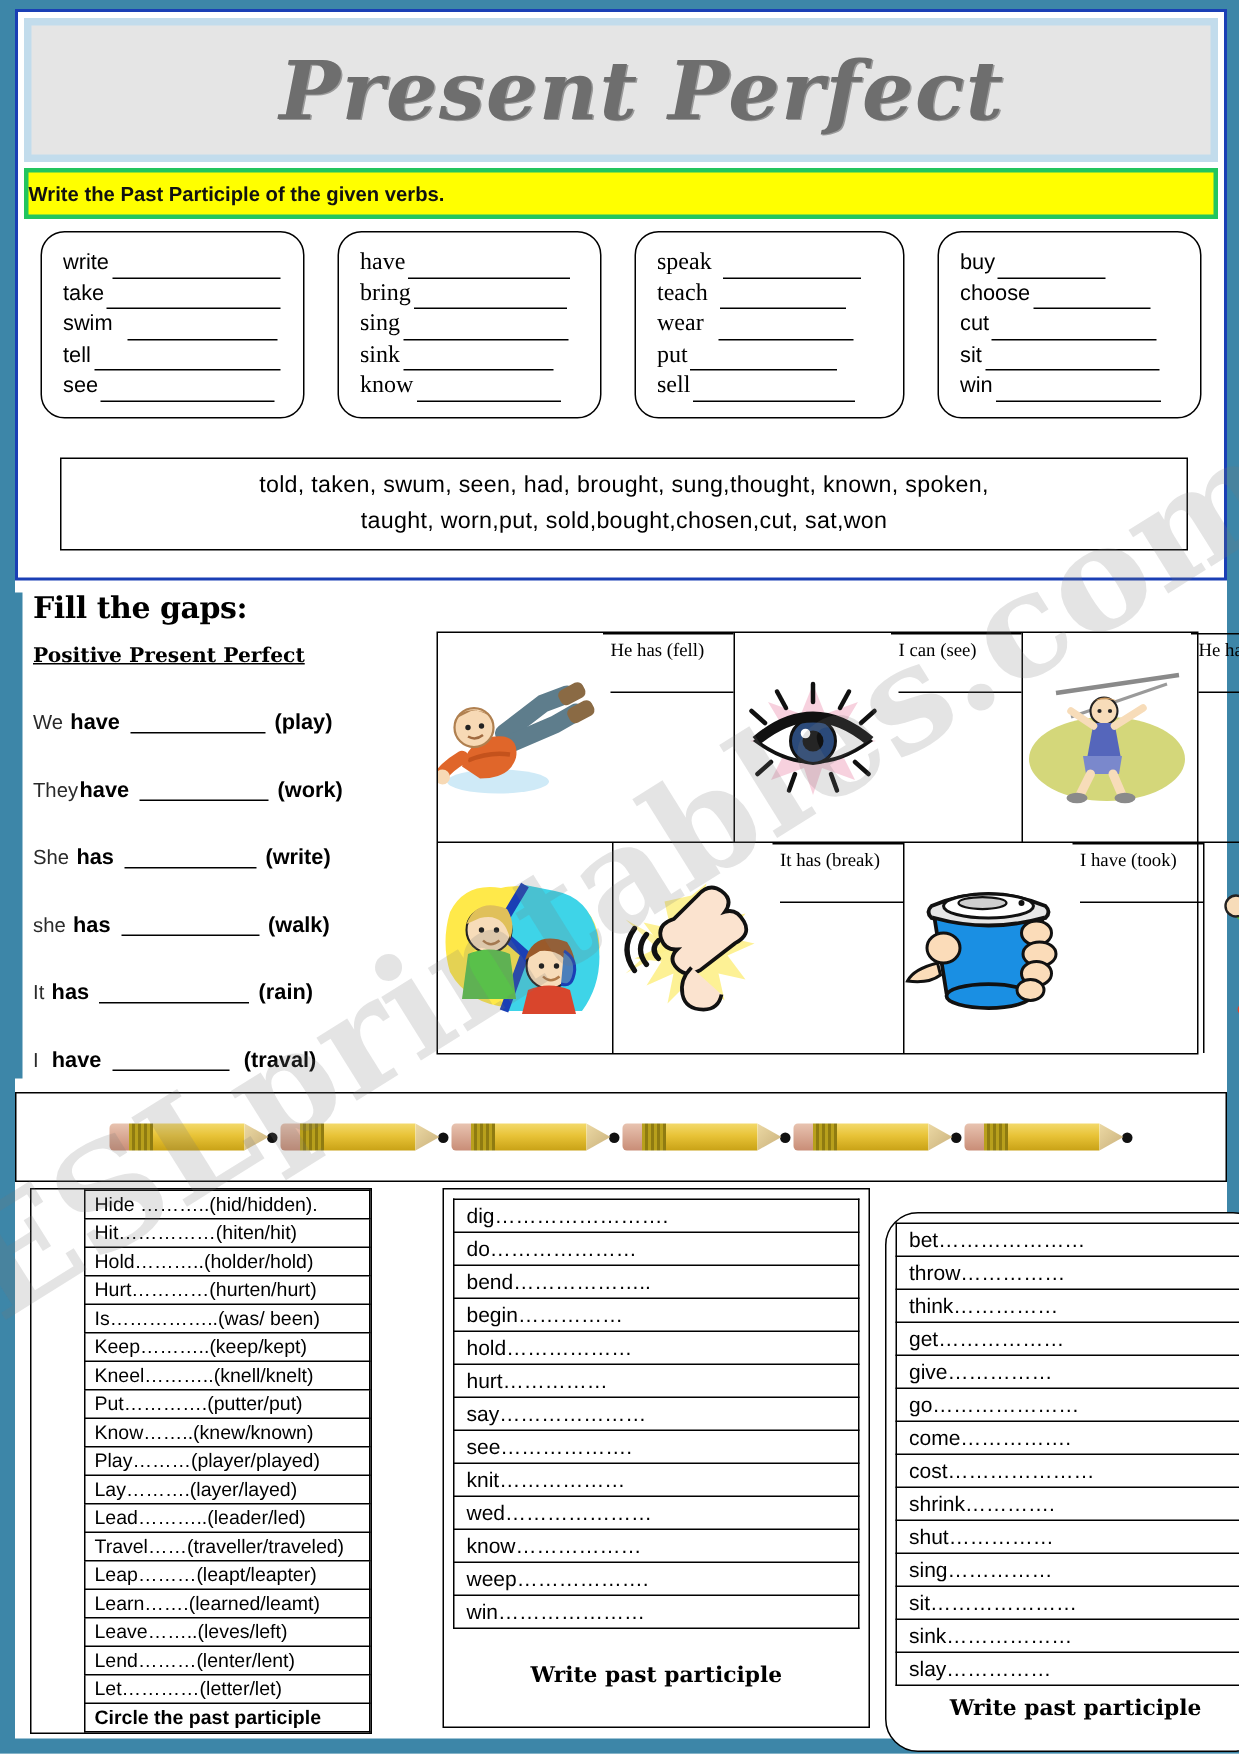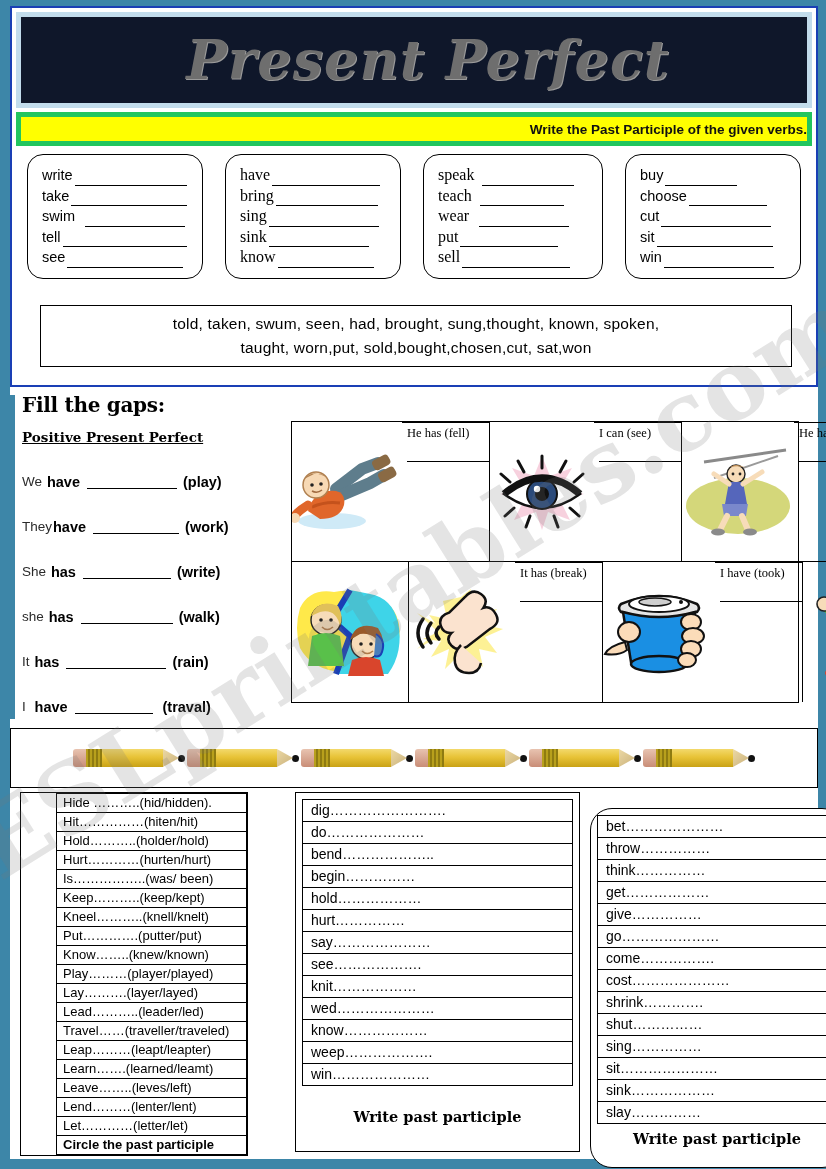--- a/index.html
+++ b/index.html
@@ -11,28 +11,28 @@
   }
   .sheet{position:relative;width:826px;height:1169px;box-sizing:border-box;
          background:#3d86a8;padding:6px 8px 10px 10px;}
   .inner{position:relative;width:100%;height:100%;background:#ffffff;box-sizing:border-box;}
 
   
   .topblock{position:absolute;left:0;top:0;width:808px;height:381px;
             border:2px solid #1a3fb5;box-sizing:border-box;background:#fff;}
   .titlebar{position:absolute;left:4px;top:4px;right:4px;height:96px;
             background:#c2dcec;box-sizing:border-box;padding:5px;}
-  .titlebar-inner{width:100%;height:100%;background:#0f172a;display:flex;
+  .titlebar-inner{width:100%;height:100%;background:#e5e5e5;display:flex;
                   align-items:center;justify-content:center;box-sizing:border-box;padding-left:28px;}
   .title{font-family:"DejaVu Serif", serif;font-style:italic;font-weight:bold;
          font-size:54px;color:#6e6e6e;letter-spacing:1px;
          text-shadow:1px 1px 0 #9a9a9a;}
   .yellowbar{position:absolute;left:4px;top:104px;right:4px;height:34px;
-             background:#ffff00;border:5px solid #22c55e;box-sizing:border-box;
-             display:flex;align-items:center;justify-content:flex-end;}
+             background:#ffff00;border:3px solid #22c55e;box-sizing:border-box;
+             display:flex;align-items:center;justify-content:flex-start;}
   .yellowbar span{font-size:13.5px;font-weight:bold;color:#111;}
 
   .verbrow{position:absolute;left:4px;top:146px;right:4px;height:140px;
            display:flex;justify-content:space-around;align-items:flex-start;}
   .verbbox{border:1.5px solid #000;border-radius:16px;box-sizing:border-box;
            padding:10px 12px 10px 14px;background:#fff;min-height:125px;}
   .vb1{width:176px;} .vb2{width:176px;} .vb3{width:180px;} .vb4{width:176px;}
   .vline{display:flex;align-items:flex-end;font-size:15px;line-height:20.5px;
          white-space:nowrap;}
   .vb2 .vline, .vb3 .vline{font-family:"Liberation Serif", serif;font-size:16px;}

